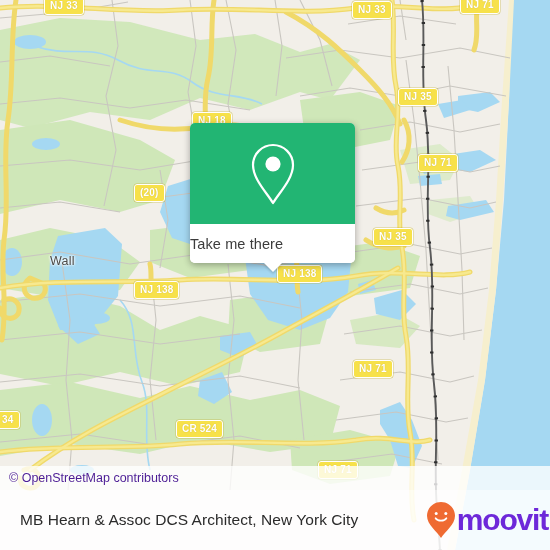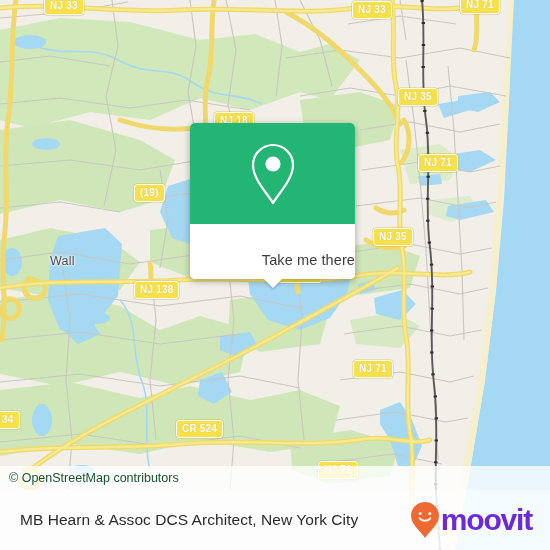--- a/index.html
+++ b/index.html
@@ -67,23 +67,22 @@
     display: flex;
     align-items: center;
     justify-content: center;
   }
   #card-foot {
     height: 39px;
     background: #ffffff;
     border-radius: 0 0 5px 5px;
     display: flex;
     align-items: center;
-    justify-content: flex-end;
+    justify-content: flex-start;
     position: relative;
-    margin-top: 16px;
   }
   #card-foot-label {
     font-size: 14.5px;
     color: #3c3c3c;
     letter-spacing: .1px;
   }
   #card-tail {
     position: absolute;
     left: 50%;
     bottom: -9px;
@@ -101,34 +100,34 @@
     left: 0; top: 466px;
     width: 550px; height: 24px;
     background: rgba(255,255,255,.78);
     display: flex;
     align-items: center;
     box-sizing: border-box;
     padding-left: 9px;
   }
   #attrib span {
     font-size: 12.5px;
-    color: #14532d;
+    color: #4c1d95;
   }
 
   
   #bottombar {
     position: absolute;
     left: 0; top: 490px;
     width: 550px; height: 60px;
     background: rgba(255,255,255,.88);
     display: flex;
     align-items: center;
     justify-content: space-between;
     box-sizing: border-box;
-    padding: 0 18px 0 20px;
+    padding: 0 2px 0 20px;
   }
   #bottom-title {
     font-size: 15.5px;
     color: #2b2b2b;
     letter-spacing: .05px;
     white-space: nowrap;
   }
   #brand {
     display: flex;
     align-items: center;
@@ -294,23 +293,23 @@
       </g>
 
     </svg>
 
     <div class="placelabel" style="left:36px; top:254px;padding-left:14px;">Wall</div>
 
     <div class="shield" style="left:44px;  top:-3px;">NJ 33</div>
     <div class="shield" style="left:352px; top:1px;">NJ 33</div>
     <div class="shield" style="left:460px; top:-4px;">NJ 71</div>
     <div class="shield" style="left:398px; top:88px;">NJ 35</div>
-    <div class="shield" style="left:214px; top:112px;text-decoration:underline;">NJ 18</div>
+    <div class="shield" style="left:192px; top:112px;text-decoration:underline;">NJ 18</div>
     <div class="shield" style="left:418px; top:154px;">NJ 71</div>
-    <div class="shield" style="left:134px; top:184px;">(19)</div>
+    <div class="shield" style="left:134px; top:184px;">(20)</div>
     <div class="shield" style="left:373px; top:228px;">NJ 35</div>
     <div class="shield" style="left:277px; top:265px;">NJ 138</div>
     <div class="shield" style="left:134px; top:281px;">NJ 138</div>
     <div class="shield" style="left:353px; top:360px;">NJ 71</div>
     <div class="shield" style="left:-4px;  top:411px;">34</div>
     <div class="shield" style="left:176px; top:420px;">CR 524</div>
     <div class="shield" style="left:318px; top:461px;">NJ 71</div>
   </div>
 
   <div id="card">

